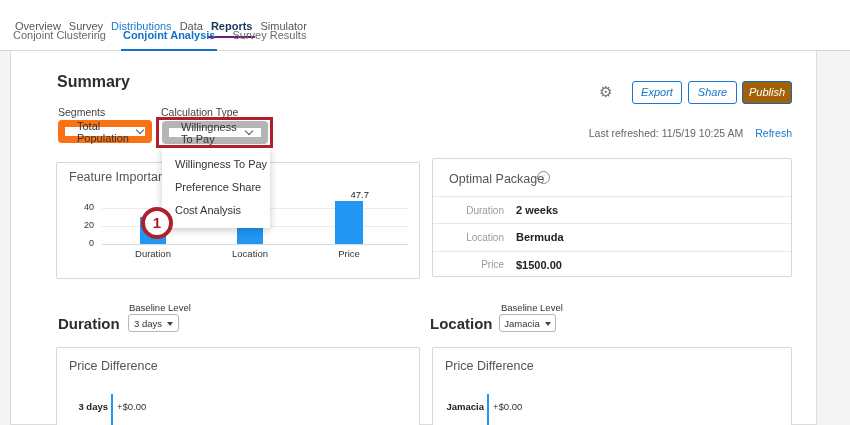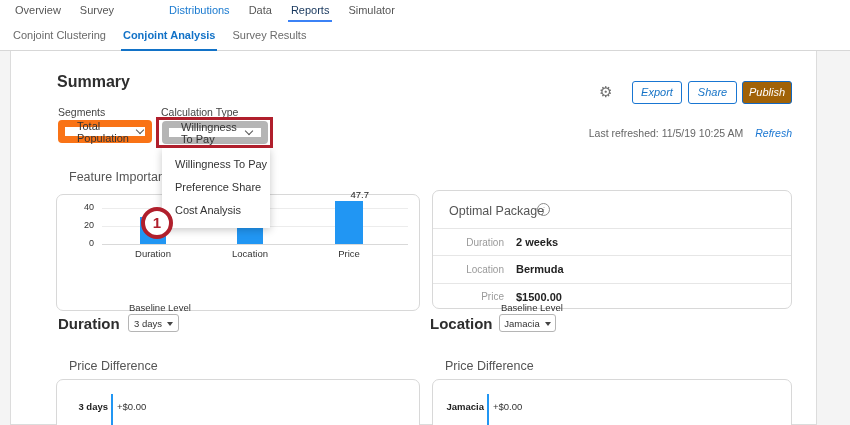--- a/index.html
+++ b/index.html
@@ -4,53 +4,53 @@
 <style>
   * { margin:0; padding:0; box-sizing:border-box; }
   html,body { width:850px; height:425px; }
   body {
     position:relative; overflow:hidden;
     font-family:"Liberation Sans", sans-serif;
     background:#f4f4f4; color:#333;
   }
   
   .navwrap { position:absolute; left:0; top:0; width:850px; height:51px; background:#fff; border-bottom:1px solid #d7d7d7; z-index:5; }
-  .topnav { position:absolute; left:12px; top:0; height:22px; display:flex; gap:13px; align-items:stretch;text-align:center; }
+  .topnav { position:absolute; left:12px; top:16px; height:22px; display:flex; gap:2px; align-items:stretch;text-align:center; }
   .topnav .nav-item { font-size:11px; color:#565656; line-height:21px; height:22px; padding:0 3px; cursor:pointer; }
-  .topnav .nav-item.link { color:#1a7ad0;margin-left:36px; }
-  .topnav .nav-item.active { color:#16365c; font-weight:normal; border-bottom:2px solid #3b82f6; }
+  .topnav .nav-item.link { color:#1a7ad0; }
+  .topnav .nav-item.active { color:#16365c; font-weight:bold; border-bottom:2px solid #701a75; }
   .subnav { position:absolute; left:11px; top:23px; height:28px; display:flex; gap:13px; }
   .subnav .nav-item { font-size:11px; color:#6a6a6a; line-height:25px; height:28px; padding:0 2px; cursor:pointer; }
   .subnav .nav-item.active { color:#1272c7; font-weight:bold; border-bottom:2px solid #1272c7; }
   
   .panel { position:absolute; left:10px; top:51px; width:807px; height:374px; background:#fff; border:1px solid #dcdcdc; border-top:none; }
   
   .page-title { position:absolute; left:57px; top:73px; font-size:16px; font-weight:600; color:#2e2e2e; }
   .gear { position:absolute; left:599px; top:84px; font-size:15px; color:#717171; cursor:pointer; line-height:16px; }
   .btn { position:absolute; top:81px; height:23px; font-size:11px; border-radius:3px; text-align:center; line-height:21px; cursor:pointer; font-family:"Liberation Sans",sans-serif;font-style:italic; }
   .btn-outline { background:#fff; border:1px solid #1976d2; color:#1673c6; }
   .btn-primary { background:#a16207; border:1px solid #1268c3; color:#fff; }
   #btn-export { left:632px; width:50px; }
   #btn-share  { left:688px; width:49px; }
   #btn-publish{ left:742px; width:50px; }
   .refresh-row { position:absolute; left:432px; top:127px; width:360px; text-align:right; font-size:10.5px; color:#666; }
-  .refresh-row .link { color:#1976d2; margin-left:12px; cursor:pointer;font-style:italic; }
+  .refresh-row .link { color:#1976d2; margin-left:12px; cursor:pointer; }
   
   .ctl-label { position:absolute; font-size:10.5px; color:#444; }
   .select { position:absolute; background:#fff; border:7px solid #f97316; border-radius:4px; font-size:11px; color:#333; display:flex; align-items:center; justify-content:space-between; padding:0 9px 0 12px; cursor:pointer; }
   .chev { width:6px; height:6px; border-left:1.5px solid #555; border-bottom:1.5px solid #555; transform:rotate(-45deg); margin-top:-3px; flex:none; margin-left:8px; }
   #segments-select { left:58px; top:120px; width:94px; height:23px; }
   #calc-select { left:162px; top:121px; width:106px; height:23px; border-color:#b5b5b5; }
   .red-box { position:absolute; left:156px; top:117px; width:117px; height:31px; border:3px solid #b01f2c; z-index:22; pointer-events:none; }
   
   .menu { position:absolute; left:162px; top:148px; width:108px; background:#fff; box-shadow:0 2px 8px rgba(0,0,0,0.22); z-index:20; padding:5px 0 6px; }
   .menu-item { height:23px; line-height:23px; padding-left:13px; font-size:11px; color:#333; cursor:pointer; white-space:nowrap; }
   .step-circle { position:absolute; left:141px; top:207px; width:32px; height:32px; border:4px solid #b01f2c; border-radius:50%; background:#fff; z-index:30; text-align:center; line-height:24px; font-size:15px; font-weight:bold; color:#b01f2c; }
   
-  .card { position:absolute; background:#fff; border:1px solid #d8d8d8; border-radius:7px;margin-top:32px; }
+  .card { position:absolute; background:#fff; border:1px solid #d8d8d8; border-radius:2px; }
   .card-title { position:absolute; font-size:12.5px; color:#555; }
   #fi-card { left:56px; top:162px; width:364px; height:117px; }
   #op-card { left:432px; top:158px; width:360px; height:119px; }
   #dur-card { left:56px; top:347px; width:364px; height:85px; }
   #loc-card { left:432px; top:347px; width:360px; height:85px; }
   
   .gridline { position:absolute; left:102px; width:306px; height:1px; background:#ececec; z-index:1; }
   .gridline.base { background:#d9d9d9; }
   .ytick { position:absolute; left:76px; width:18px; text-align:right; font-size:9px; color:#333; z-index:2; }
   .fi-bar { position:absolute; background:#2196f3; z-index:3; }

